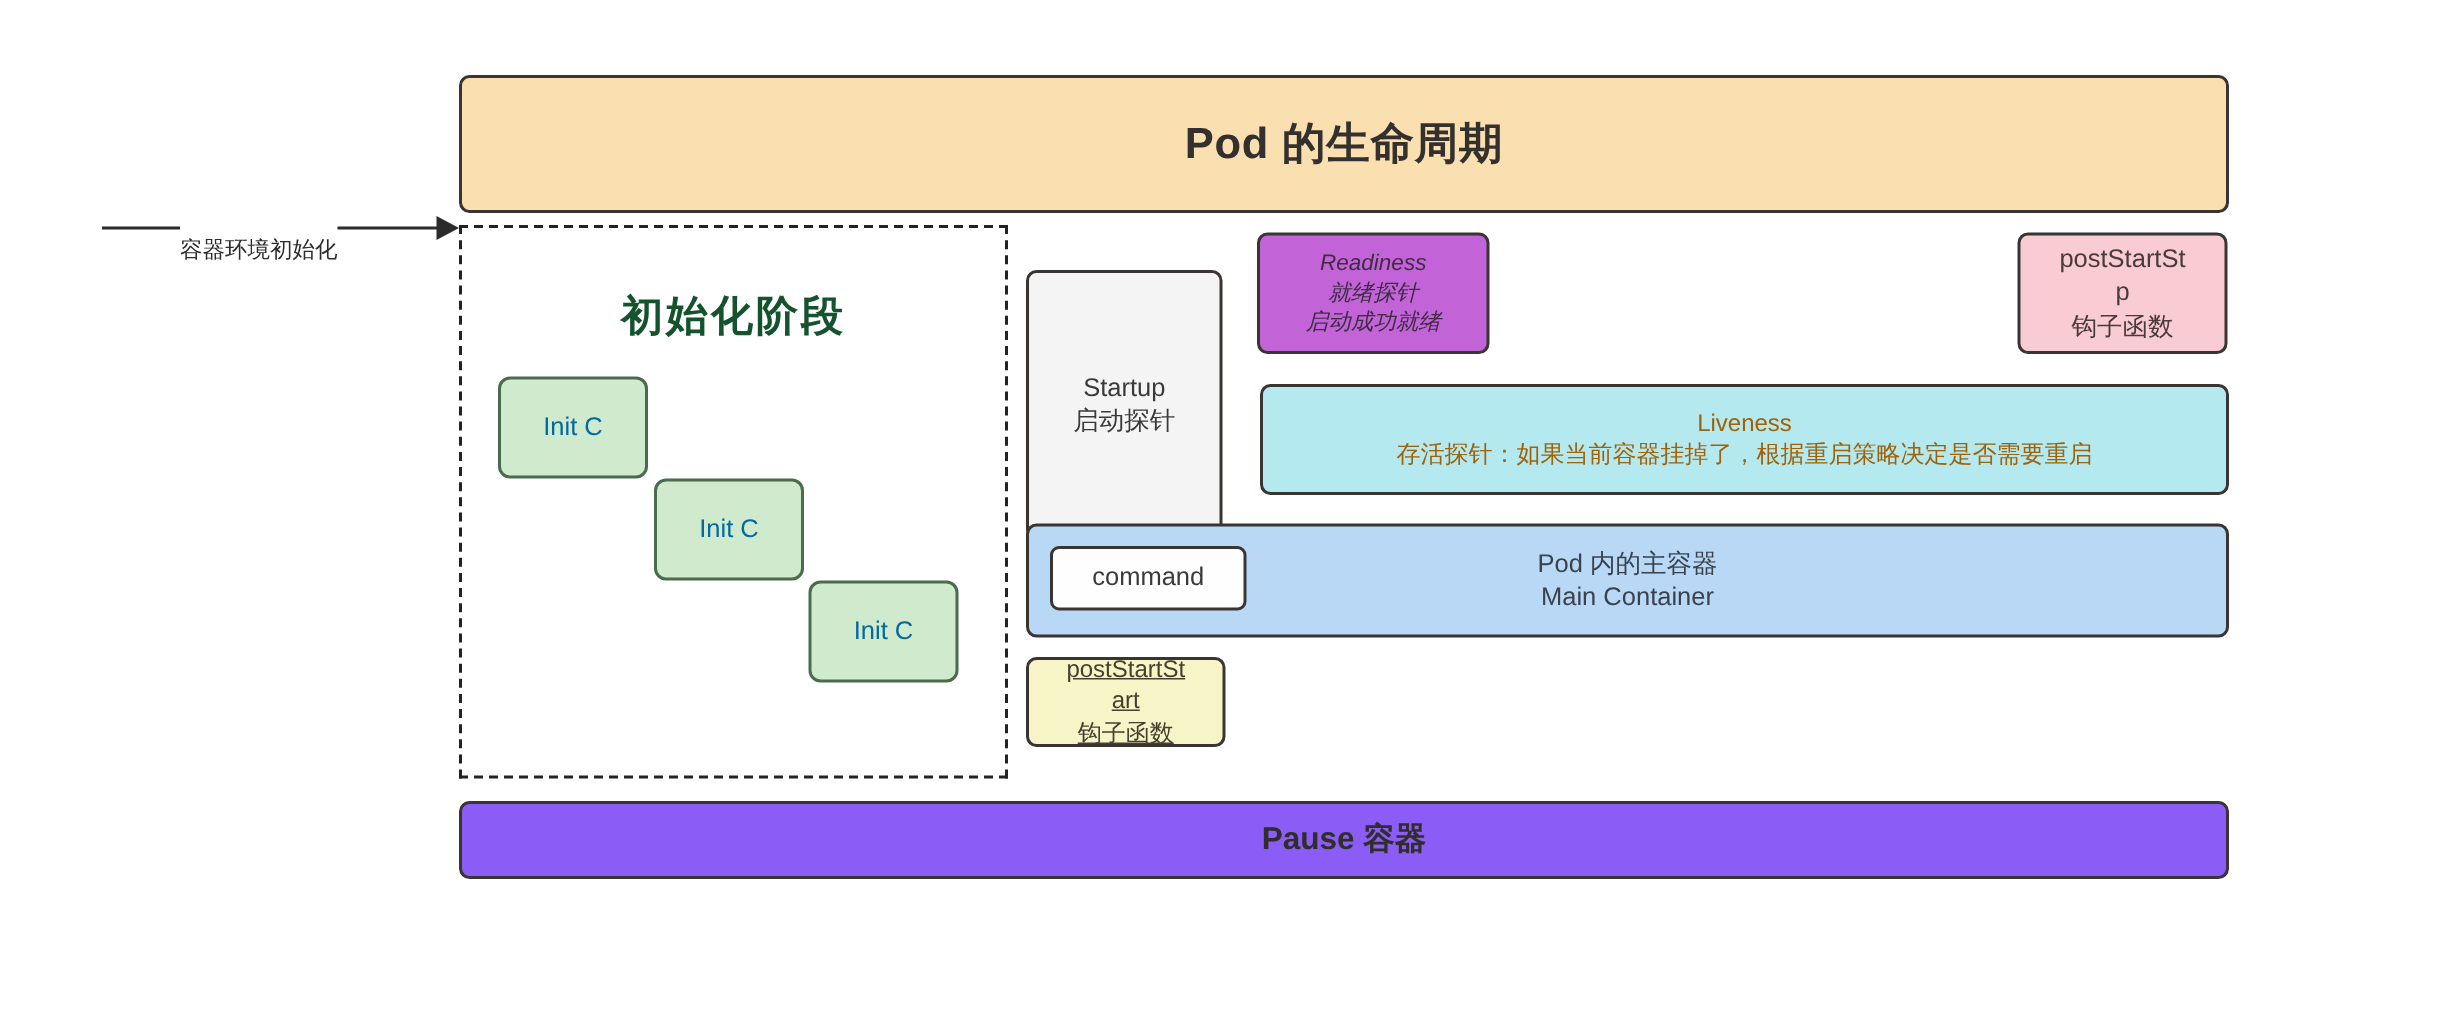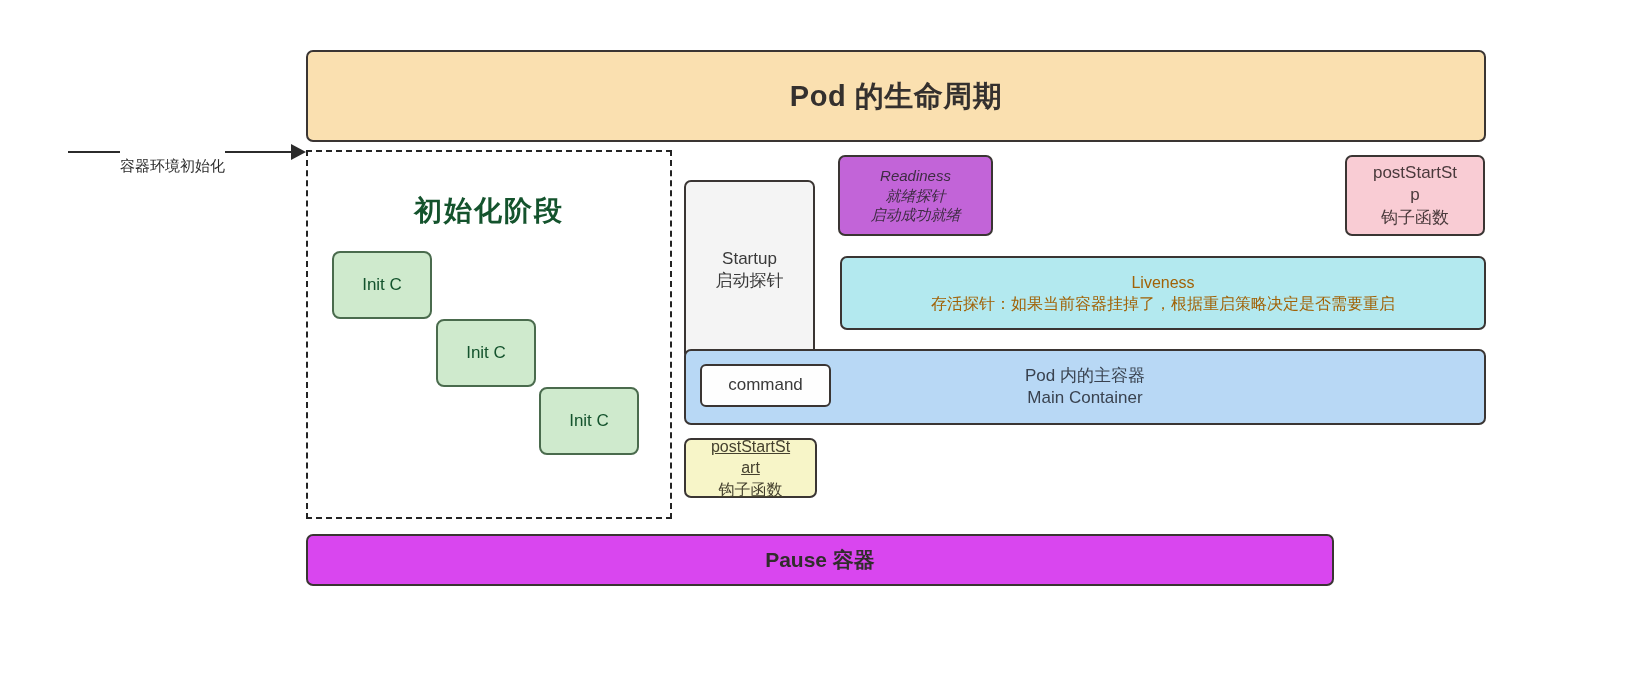--- a/index.html
+++ b/index.html
@@ -63,21 +63,21 @@
     text-align: center;
     font-size: 28px;
     font-weight: bold;
     color: #14532d;
     letter-spacing: 2px;
   }
   .initc {
     background: #cfeacd;
     border: 2px solid #4a6b4d;
     font-size: 17px;
-    color: #14532d;
+    color: #0369a1;
     width: 100px;
     height: 68px;
     border-radius: 8px;
   }
   #initc-1 { left: 332px; top: 251px; }
   #initc-2 { left: 436px; top: 319px; }
   #initc-3 { left: 539px; top: 387px; }
 
   
   #init-arrow {
@@ -218,23 +218,23 @@
     background: #f7f5c8;
     font-size: 16px;
     color: #45412f;
     text-decoration: underline;
   }
 
   
   #pause-box {
     left: 306px;
     top: 534px;
-    width: 1028px;
+    width: 1180px;
     height: 52px;
-    background: #d946ef;
+    background: #8b5cf6;
     font-size: 21px;
     font-weight: bold;
     color: #302d2b;
   }
 </style>
 </head>
 <body>
 
 <div id="canvas">
 

